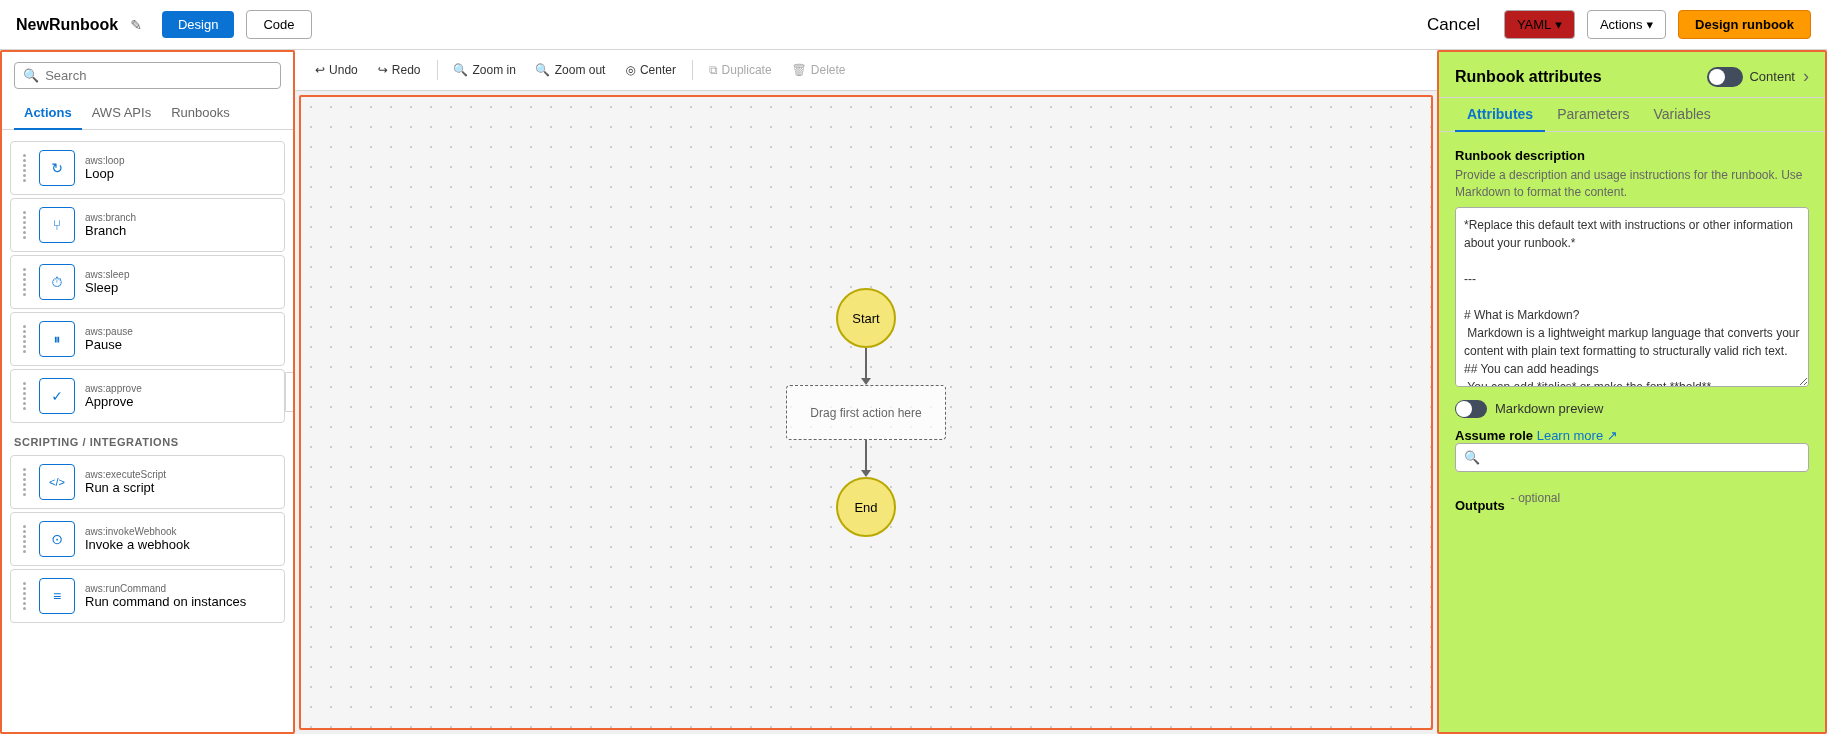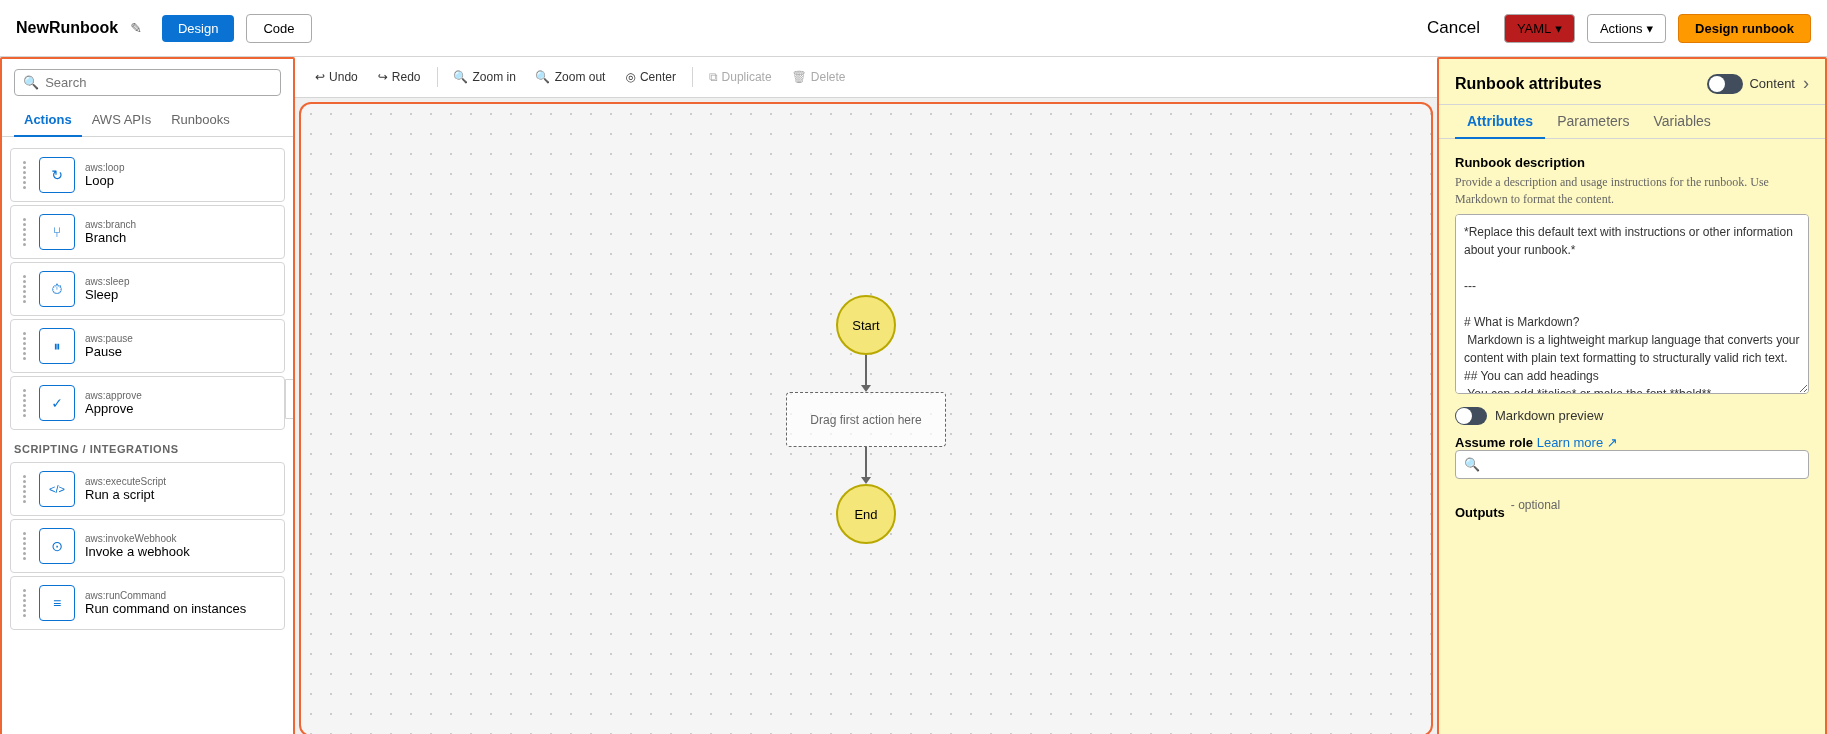--- a/index.html
+++ b/index.html
@@ -1,21 +1,21 @@
 <!DOCTYPE html>
 <html><head>
   <meta charset="utf-8">
   <style>
     * { box-sizing: border-box; margin: 0; padding: 0; }
     body { font-family: -apple-system, BlinkMacSystemFont, 'Segoe UI', Arial, sans-serif; font-size: 13px; background: #f0f0f0; overflow: hidden; }
 
     
     .header {
       display: flex; align-items: center; background: #fff; border-bottom: 1px solid #d5d5d5;
-      padding: 0 16px; height: 57px; gap: 12px;
+      padding: 0 16px; height: 50px; gap: 12px;
     }
     .header-title { font-size: 16px; font-weight: 600; color: #000; }
     .edit-icon { color: #666; cursor: pointer; font-size: 14px; margin-right: 8px; }
     .btn-design {
       background: #0972d3; color: #fff; border: none; padding: 6px 16px;
       border-radius: 4px; cursor: pointer; font-size: 13px; font-weight: 500;
     }
     .btn-code {
       background: #fff; color: #000; border: 1px solid #aaa; padding: 6px 16px;
       border-radius: 4px; cursor: pointer; font-size: 13px;
@@ -108,21 +108,21 @@
       display: flex; align-items: center; gap: 4px;
       background: transparent; border: none; cursor: pointer;
       font-size: 12px; color: #333; padding: 5px 8px; border-radius: 4px;
     }
     .toolbar-btn.disabled { color: #aaa; cursor: not-allowed; }
     .toolbar-sep { width: 1px; height: 20px; background: #d5d5d5; margin: 0 4px; }
 
     
     .canvas {
       flex: 1; background: #f5f5f5;
-      border: 2px solid #e63; border-radius: 12px; margin: 4px;
+      border: 2px solid #e63; border-radius: 2px; margin: 4px;
       position: relative; overflow: hidden;
       background-image: radial-gradient(circle, #ccc 1px, transparent 1px);
       background-size: 20px 20px;
     }
     .canvas-inner {
       position: absolute; top: 0; left: 0; right: 0; bottom: 0;
       display: flex; align-items: center; justify-content: center;
     }
     .flow-container {
       display: flex; flex-direction: column; align-items: center; gap: 0;
@@ -140,21 +140,21 @@
     .flow-arrowhead { width: 0; height: 0; border-left: 5px solid transparent; border-right: 5px solid transparent; border-top: 7px solid #666; }
     .flow-action-box {
       width: 160px; height: 55px; border: 1.5px dashed #666;
       background: rgba(255,255,255,0.7); border-radius: 4px;
       display: flex; align-items: center; justify-content: center;
       font-size: 12px; color: #666;
     }
 
     
     .right-panel {
-      width: 390px; min-width: 390px; background: #fef9c3;
+      width: 390px; min-width: 390px; background: #bef264;
       border: 2px solid #e63; border-radius: 2px;
       display: flex; flex-direction: column; overflow: hidden;
     }
     .right-panel-header {
       display: flex; align-items: center; justify-content: space-between;
       padding: 14px 16px 10px; border-bottom: 1px solid #d5d5d5;
     }
     .right-panel-title { font-size: 16px; font-weight: 600; color: #000; }
     .right-panel-header-right { display: flex; align-items: center; gap: 8px; }
     .toggle-wrap { display: flex; align-items: center; gap: 6px; }
@@ -171,21 +171,21 @@
     .right-tabs {
       display: flex; border-bottom: 1px solid #d5d5d5; padding: 0 16px;
     }
     .right-tab {
       padding: 8px 12px; font-size: 14px; cursor: pointer; color: #666;
       border-bottom: 2px solid transparent; margin-bottom: -1px;
     }
     .right-tab.active { color: #0972d3; border-bottom: 2px solid #0972d3; font-weight: 600; }
     .right-panel-content { flex: 1; overflow-y: auto; padding: 16px; }
     .field-label { font-size: 13px; font-weight: 600; color: #000; margin-bottom: 4px; }
-    .field-hint { font-size: 12px; color: #666; margin-bottom: 6px; line-height: 1.4; font-family: Liberation Serif, serif; }
+    .field-hint { font-size: 12px; color: #666; margin-bottom: 6px; line-height: 1.4; }
     .field-textarea {
       width: 100%; height: 180px; border: 1px solid #aaa; border-radius: 4px;
       padding: 8px; font-size: 12px; resize: vertical; font-family: inherit;
       line-height: 1.5; color: #333; outline: none;
     }
     .markdown-toggle { display: flex; align-items: center; gap: 8px; margin: 10px 0; }
     .toggle-sm {
       width: 32px; height: 18px; background: #414d5c; border-radius: 9px;
       position: relative; cursor: pointer;
     }

